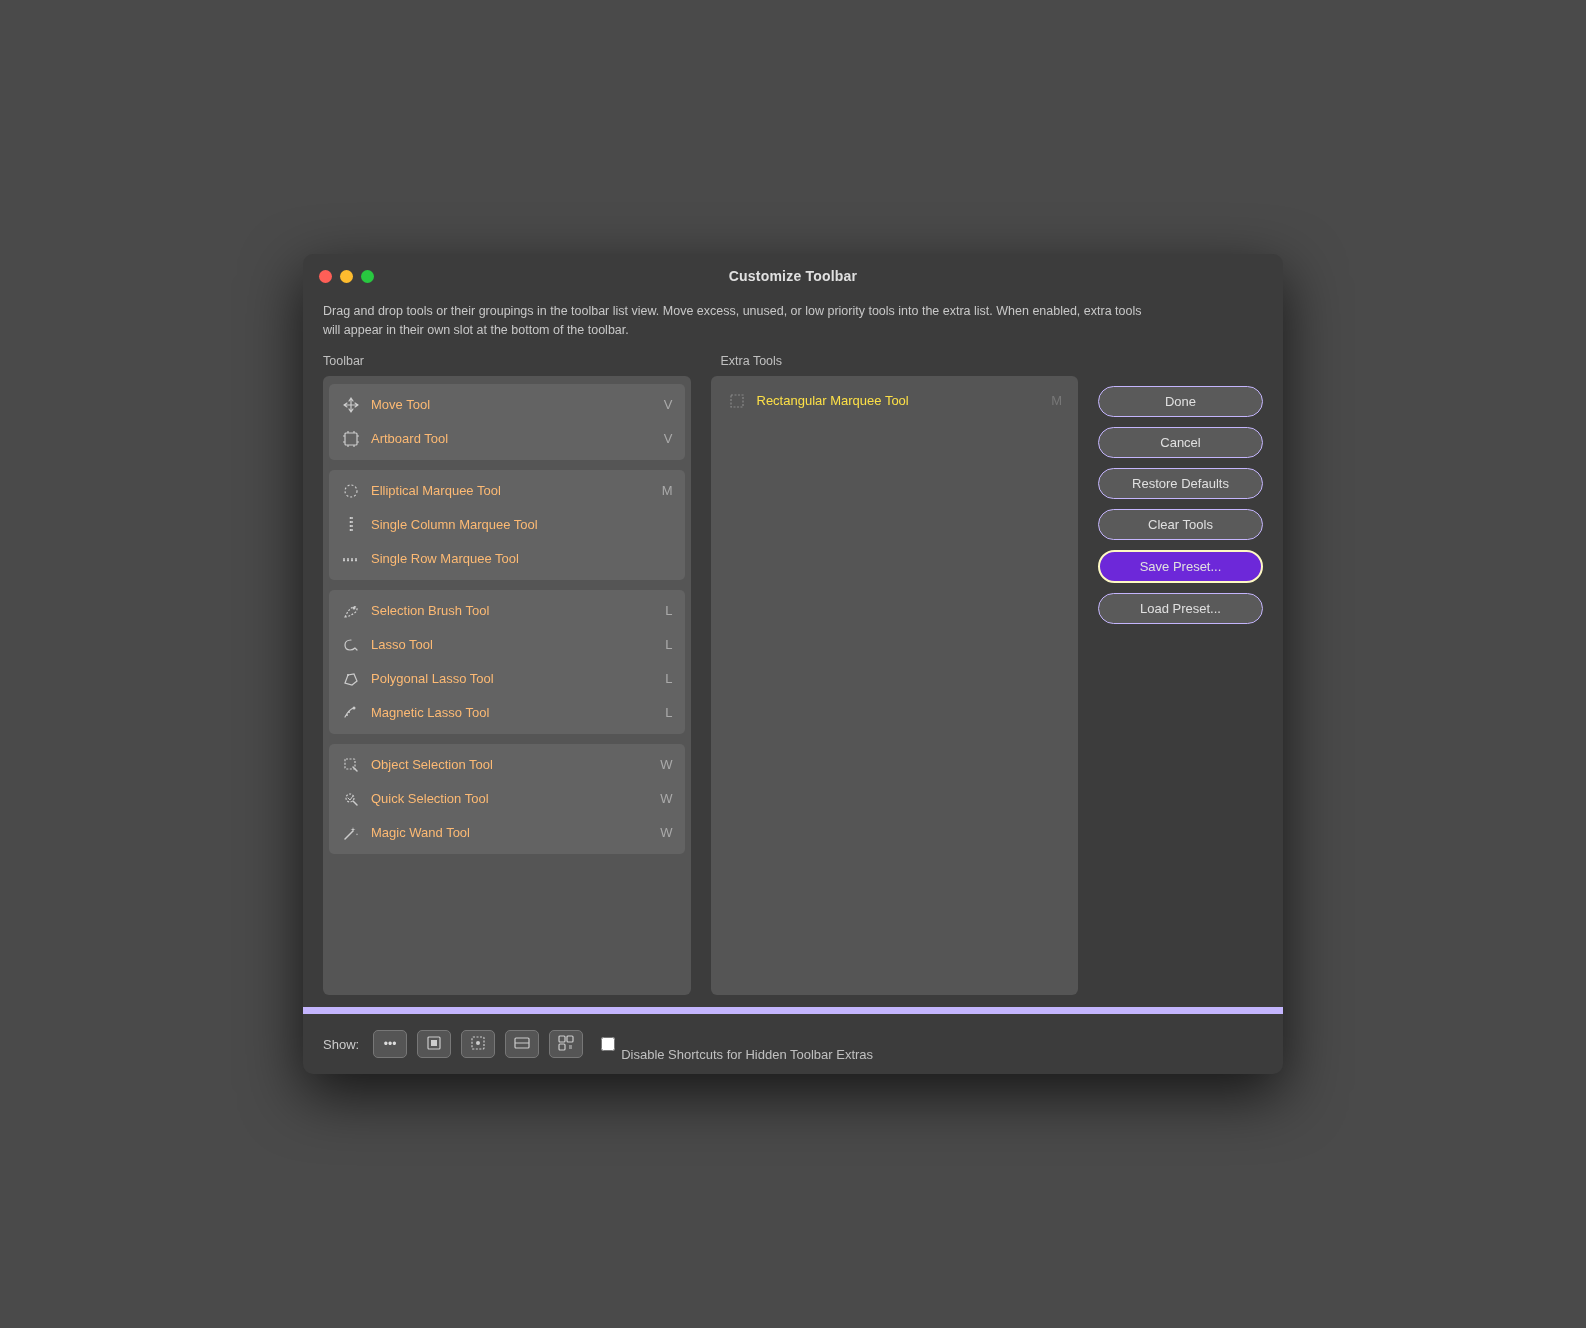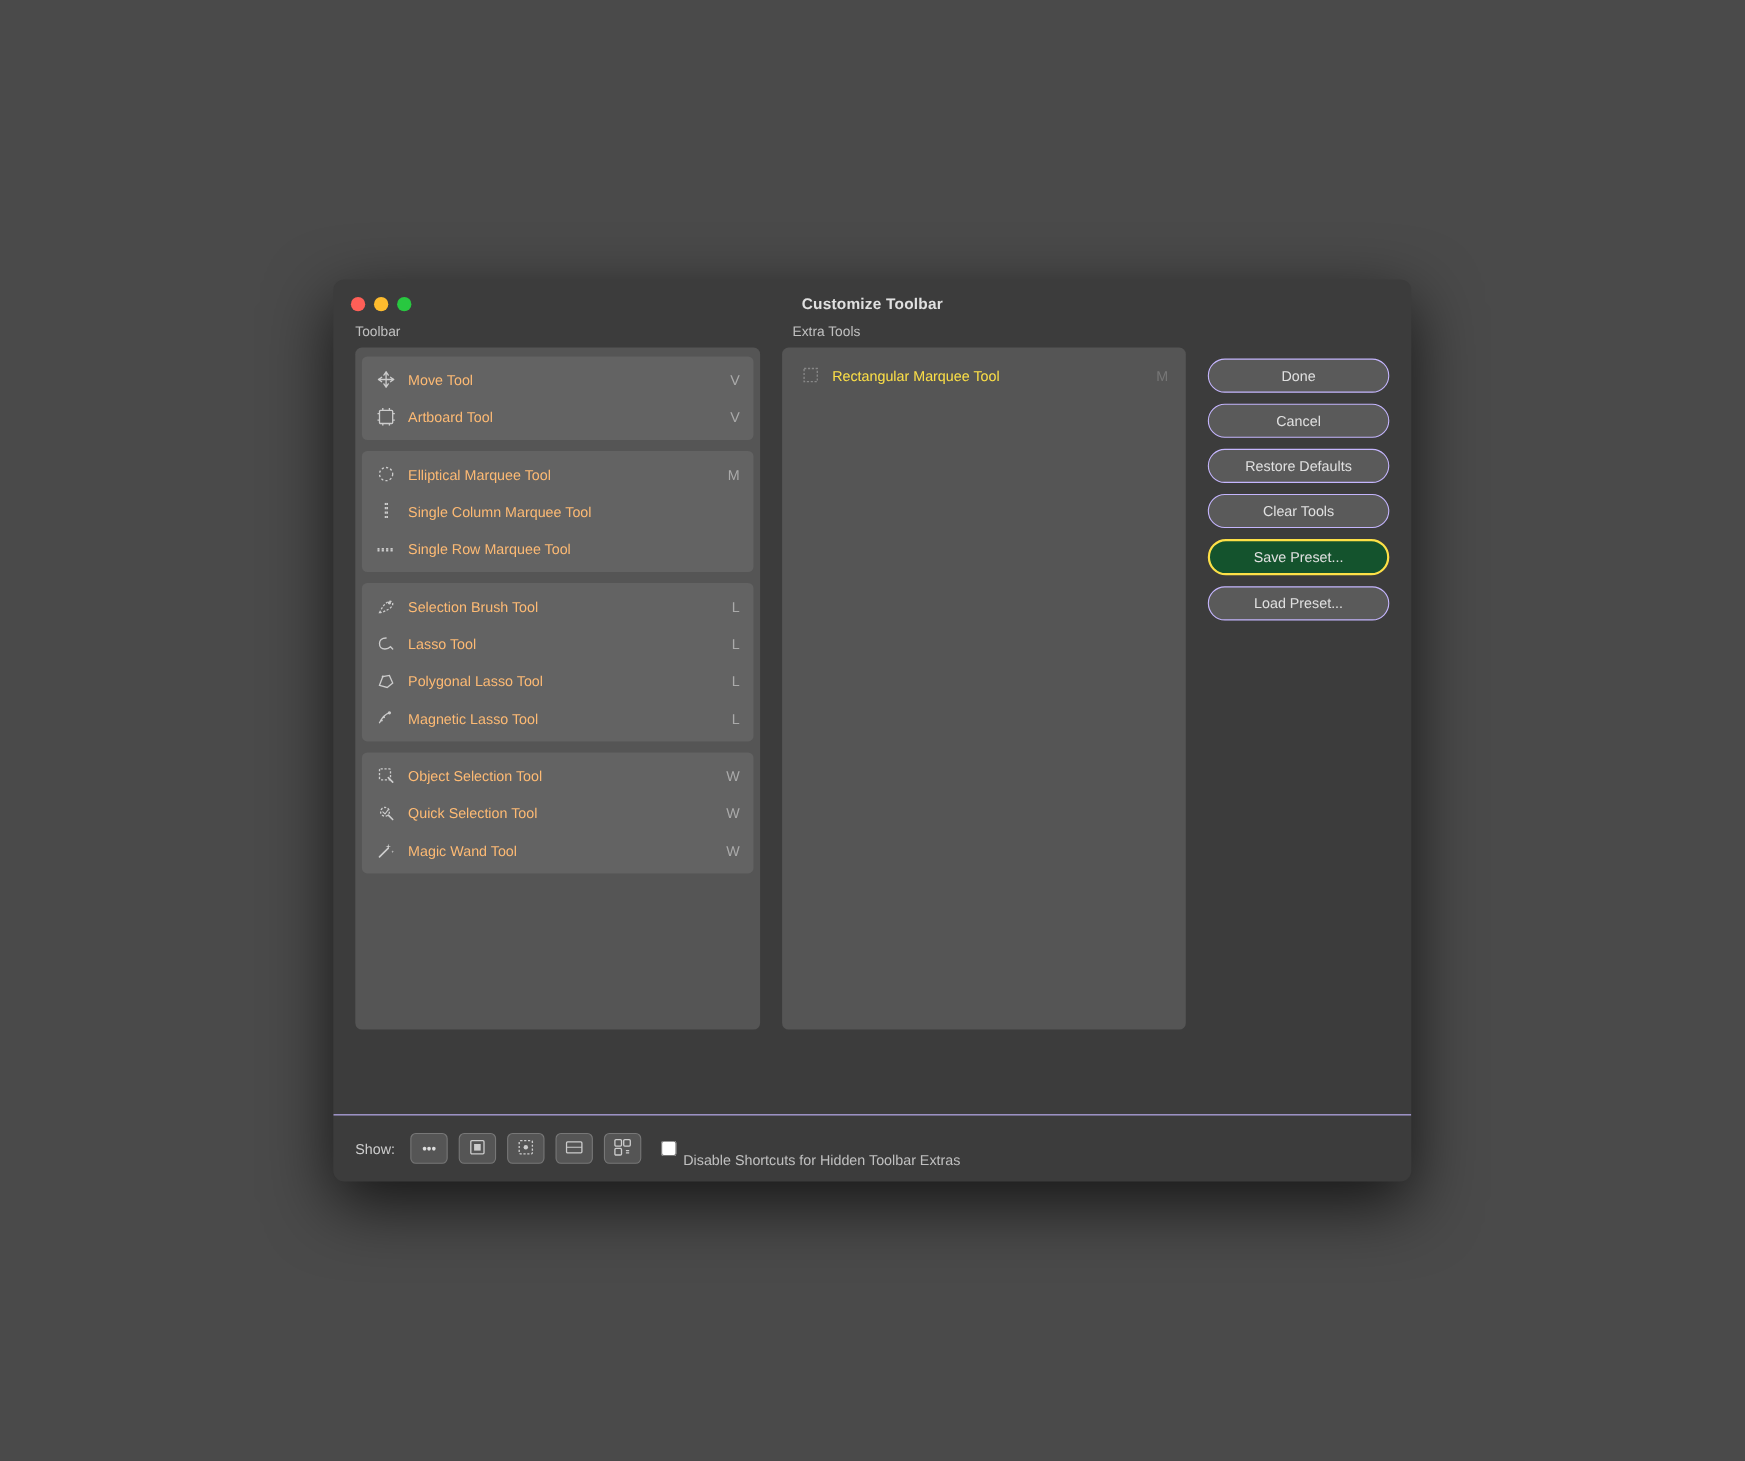--- a/index.html
+++ b/index.html
@@ -176,29 +176,29 @@
       border: 1px solid #c4b5fd;
       border-radius: 20px;
       color: #e0e0e0;
       font-size: 13px;
       padding: 7px 16px;
       cursor: pointer;
       text-align: center;
       white-space: nowrap;
     }
     .side-btn.highlighted {
-      background: #14532d;
-      border: 2px solid #fde047;
+      background: #6d28d9;
+      border: 2px solid #fef9c3;
       border-radius: 20px;
     }
     .bottom-bar {
       display: flex;
       align-items: center;
       padding: 12px 20px;
-      border-top: 1px solid #c4b5fd;
+      border-top: 7px solid #c4b5fd;
       margin-top: 12px;
       gap: 10px;
     }
     .show-label {
       color: #ccc;
       font-size: 13px;
       margin-right: 4px;
     }
     .show-btn {
       background: #555;
@@ -240,20 +240,21 @@
   <div class="title-bar">
     <div class="window-controls">
       <button class="wc-btn wc-close"></button>
       <button class="wc-btn wc-min"></button>
       <button class="wc-btn wc-max"></button>
     </div>
     <span class="dialog-title">Customize Toolbar</span>
   </div>
 
   <div class="dialog-body">
+    <p class="description">Drag and drop tools or their groupings in the toolbar list view. Move excess, unused, or low priority tools into the extra list. When enabled, extra tools will appear in their own slot at the bottom of the toolbar.</p>
 
     <div style="display:flex; flex:1;">
 
       <div style="flex:1; display:flex; flex-direction:column; min-width:0;justify-content:space-between;">
 
         <div style="display:flex; gap:20px;">
           <div style="flex:1;">
             <div class="panel-label">Toolbar</div>
           </div>
           <div style="flex:1; margin-left:20px;">

